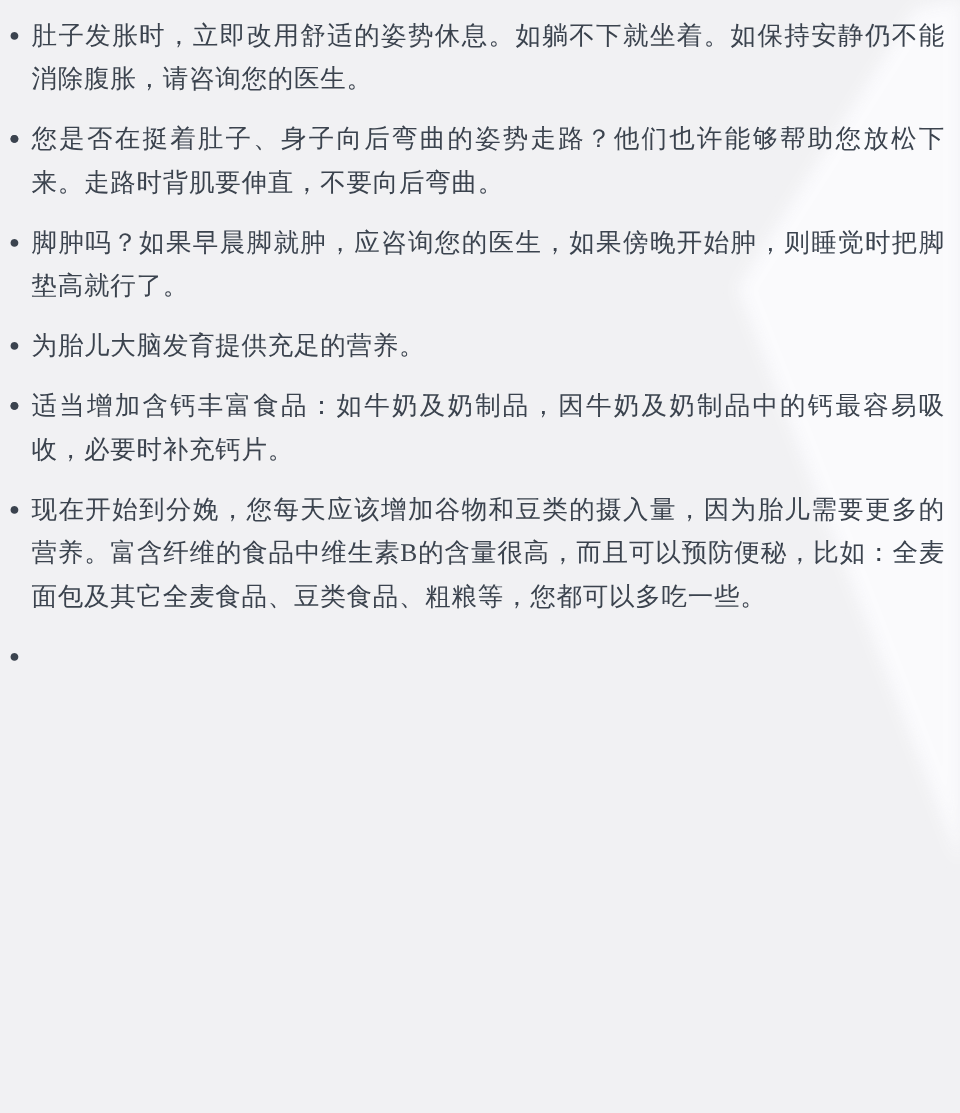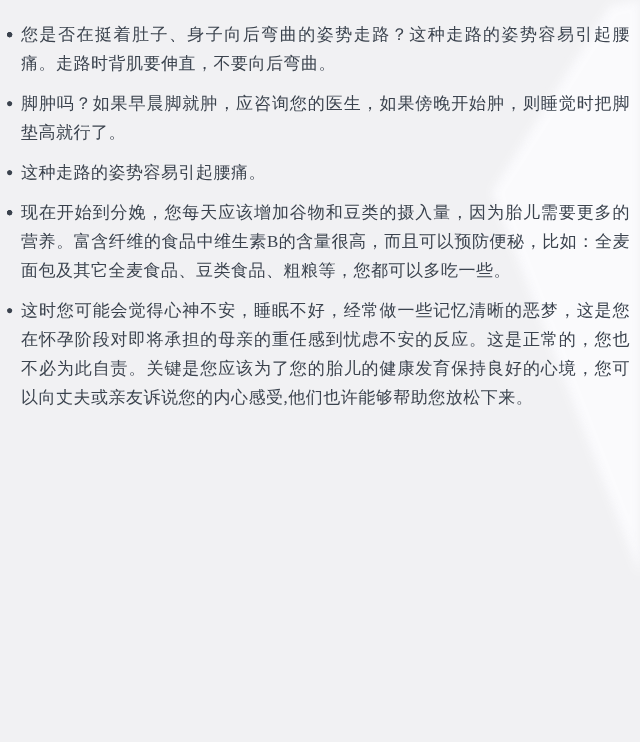--- a/index.html
+++ b/index.html
@@ -66,44 +66,45 @@
       <feGaussianBlur stdDeviation="5"></feGaussianBlur>
     </filter>
   </defs>
   <polygon points="610,6 640,0 640,575 492,192" fill="#fcfcfe" opacity="0.9" filter="url(#soft)"></polygon>
 </svg>
 
 <div class="page-content">
   <ul class="tips-list">
     <li>
       <span class="bullet">●</span>
+      <span>肚子发胀时，立即改用舒适的姿势休息。如躺不下就坐着。如保持安静仍不能消除腹胀，请咨询您的医生。</span>
     </li>
     <li>
       <span class="bullet">●</span>
     </li>
     <li>
       <span class="bullet">●</span>
-      <span>您是否在挺着肚子、身子向后弯曲的姿势走路？这种走路的姿势容易引起腰痛。走路时背肌要伸直，不要向后弯曲。</span>
+      <span>您是否在挺着肚子、身子向后弯曲的姿势走路？他们也许能够帮助您放松下来。走路时背肌要伸直，不要向后弯曲。</span>
     </li>
     <li>
       <span class="bullet">●</span>
       <span>脚肿吗？如果早晨脚就肿，应咨询您的医生，如果傍晚开始肿，则睡觉时把脚垫高就行了。</span>
     </li>
     <li>
       <span class="bullet">●</span>
-      <span>这种走路的姿势容易引起腰痛。</span>
+      <span>为胎儿大脑发育提供充足的营养。</span>
     </li>
     <li>
       <span class="bullet">●</span>
     </li>
     <li>
       <span class="bullet">●</span>
+      <span>适当增加含钙丰富食品：如牛奶及奶制品，因牛奶及奶制品中的钙最容易吸收，必要时补充钙片。</span>
     </li>
     <li>
       <span class="bullet">●</span>
       <span>现在开始到分娩，您每天应该增加谷物和豆类的摄入量，因为胎儿需要更多的营养。富含纤维的食品中维生素B的含量很高，而且可以预防便秘，比如：全麦面包及其它全麦食品、豆类食品、粗粮等，您都可以多吃一些。</span>
     </li>
     <li>
       <span class="bullet">●</span>
-      <span>这时您可能会觉得心神不安，睡眠不好，经常做一些记忆清晰的恶梦，这是您在怀孕阶段对即将承担的母亲的重任感到忧虑不安的反应。这是正常的，您也不必为此自责。关键是您应该为了您的胎儿的健康发育保持良好的心境，您可以向丈夫或亲友诉说您的内心感受,他们也许能够帮助您放松下来。</span>
     </li>
   </ul>
 </div>
 
 </body></html>

